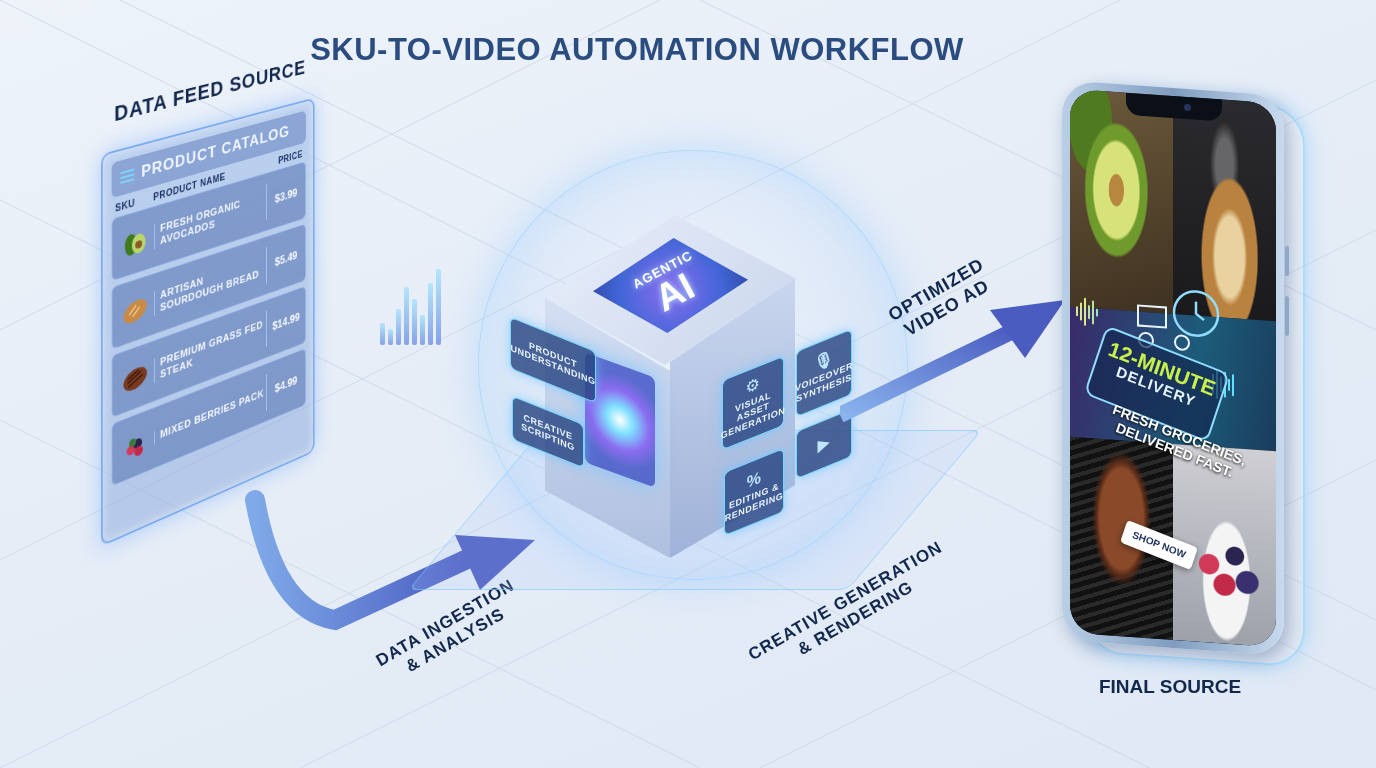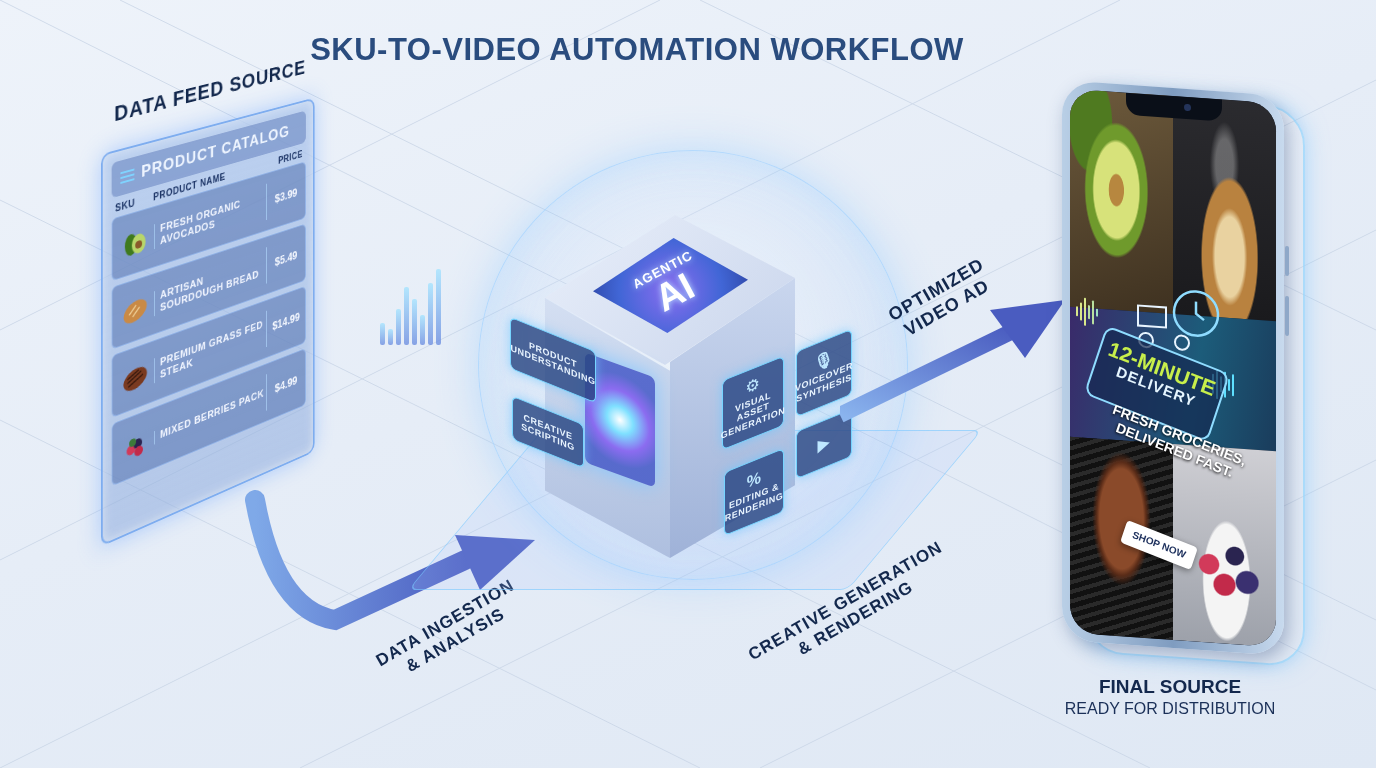--- a/index.html
+++ b/index.html
@@ -406,14 +406,13 @@
     <div class="headline">
       <div>FRESH GROCERIES,</div>
       <div>DELIVERED FAST.</div>
     </div>
     <button class="shop-btn">SHOP NOW</button>
   </div>
 </div>
 
 <div class="final">
   <div class="f1">FINAL SOURCE</div>
-  <div class="f2">READY FOR DISTRIBUTION</div>
 </div>
 
 </body></html>

